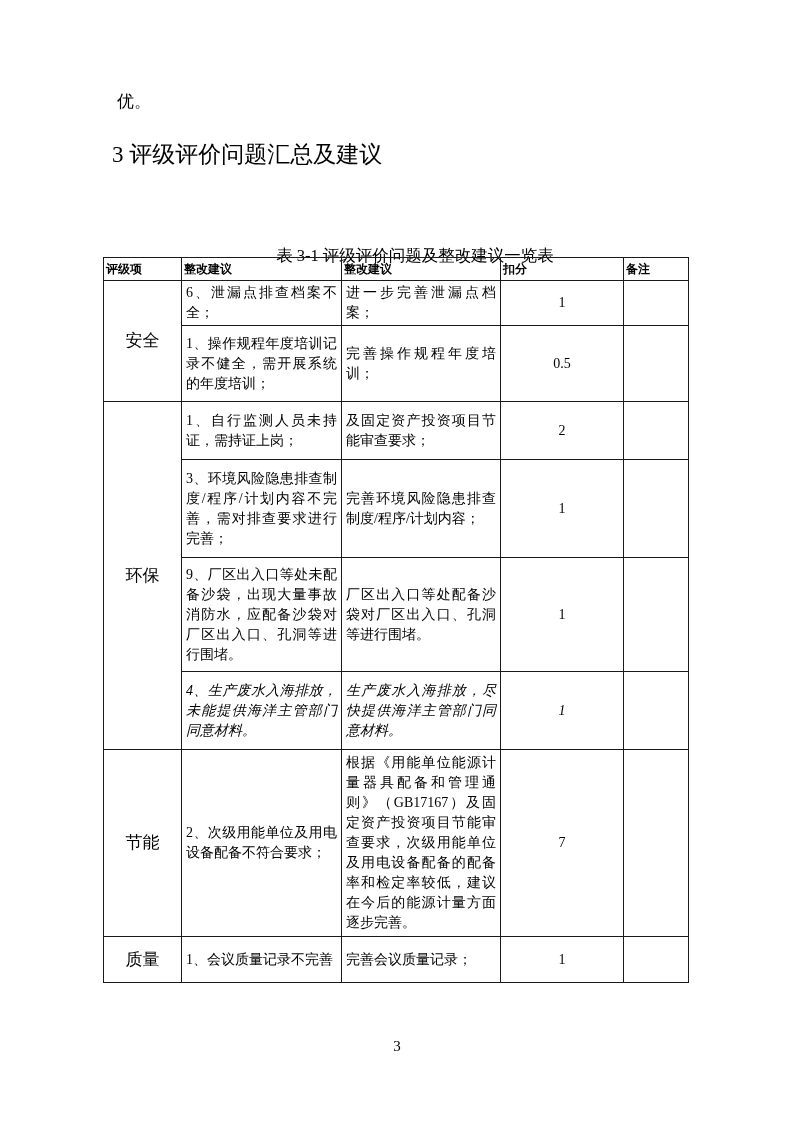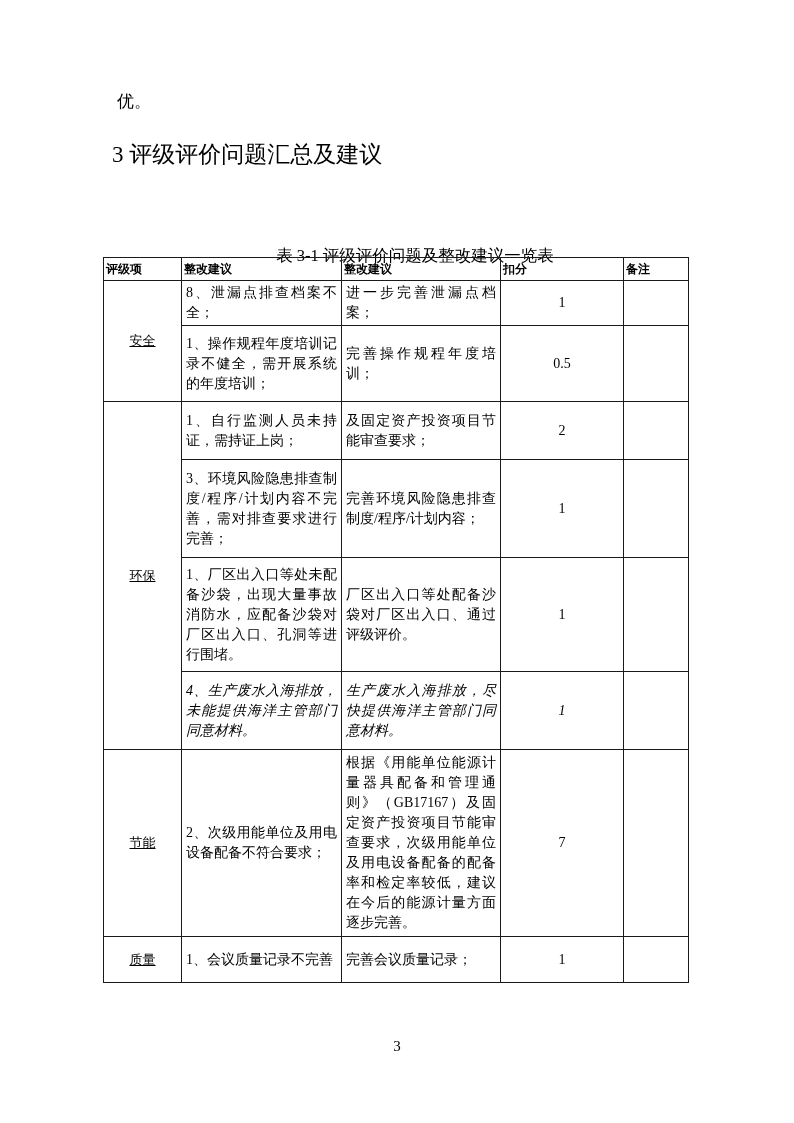--- a/index.html
+++ b/index.html
@@ -62,21 +62,21 @@
     line-height: 20px;
     padding: 2px 4px;
     overflow: hidden;
   }
   table.issues th {
     font-size: 12px;
     font-weight: bold;
     text-align: left;
     padding: 0 2px;
   }
-  td.cat { text-align: center; font-size: 13px; text-decoration: underline; }
+  td.cat { text-align: center; font-size: 17px; }
   td.prob, td.sugg { text-align: justify; }
   td.score { text-align: center; }
   td.note { }
   tr.h-head { height: 23px; }
   tr.h-a1 { height: 41px; }
   tr.h-a2 { height: 76px; }
   tr.h-e1 { height: 58px; }
   tr.h-e2 { height: 98px; }
   tr.h-e3 { height: 114px; }
   tr.h-e4 { height: 78px; font-style: italic; }
@@ -116,21 +116,21 @@
         <th>评级项</th>
         <th>整改建议</th>
         <th>整改建议</th>
         <th>扣分</th>
         <th>备注</th>
       </tr>
     </thead>
     <tbody>
       <tr class="h-a1">
         <td class="cat" rowspan="2">安全</td>
-        <td class="prob">8、泄漏点排查档案不全；</td>
+        <td class="prob">6、泄漏点排查档案不全；</td>
         <td class="sugg">进一步完善泄漏点档案；</td>
         <td class="score">1</td>
         <td class="note"></td>
       </tr>
       <tr class="h-a2">
         <td class="prob">1、操作规程年度培训记录不健全，需开展系统的年度培训；</td>
         <td class="sugg">完善操作规程年度培训；</td>
         <td class="score">0.5</td>
         <td class="note"></td>
       </tr>
@@ -141,22 +141,22 @@
         <td class="score">2</td>
         <td class="note"></td>
       </tr>
       <tr class="h-e2">
         <td class="prob">3、环境风险隐患排查制度/程序/计划内容不完善，需对排查要求进行完善；</td>
         <td class="sugg">完善环境风险隐患排查制度/程序/计划内容；</td>
         <td class="score">1</td>
         <td class="note"></td>
       </tr>
       <tr class="h-e3">
-        <td class="prob">1、厂区出入口等处未配备沙袋，出现大量事故消防水，应配备沙袋对厂区出入口、孔洞等进行围堵。</td>
-        <td class="sugg">厂区出入口等处配备沙袋对厂区出入口、通过评级评价。</td>
+        <td class="prob">9、厂区出入口等处未配备沙袋，出现大量事故消防水，应配备沙袋对厂区出入口、孔洞等进行围堵。</td>
+        <td class="sugg">厂区出入口等处配备沙袋对厂区出入口、孔洞等进行围堵。</td>
         <td class="score">1</td>
         <td class="note"></td>
       </tr>
       <tr class="h-e4">
         <td class="prob">4、生产废水入海排放，未能提供海洋主管部门同意材料。</td>
         <td class="sugg">生产废水入海排放，尽快提供海洋主管部门同意材料。</td>
         <td class="score">1</td>
         <td class="note"></td>
       </tr>
       <tr class="h-n1">

